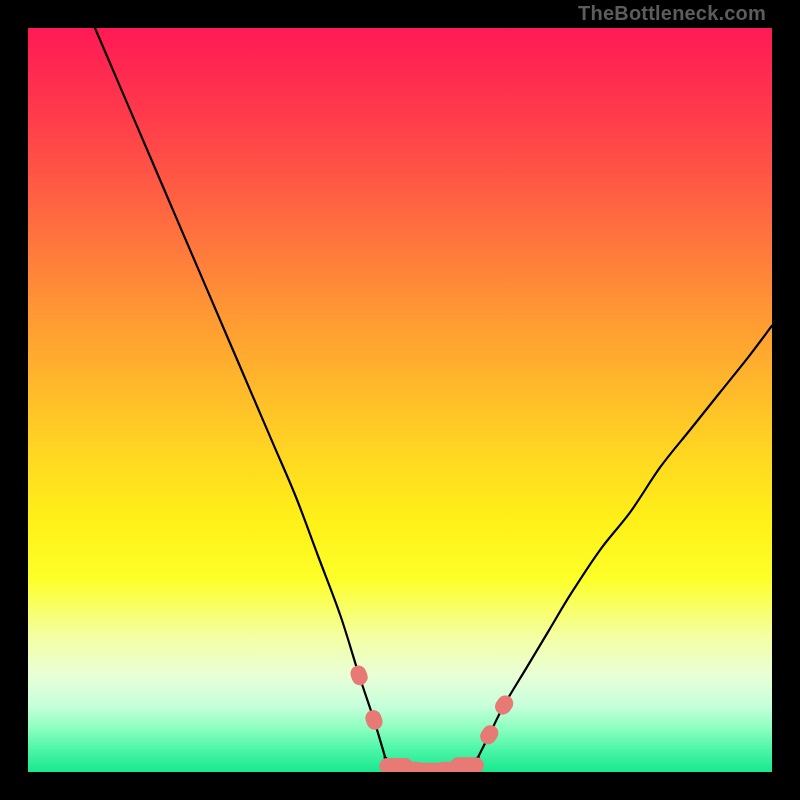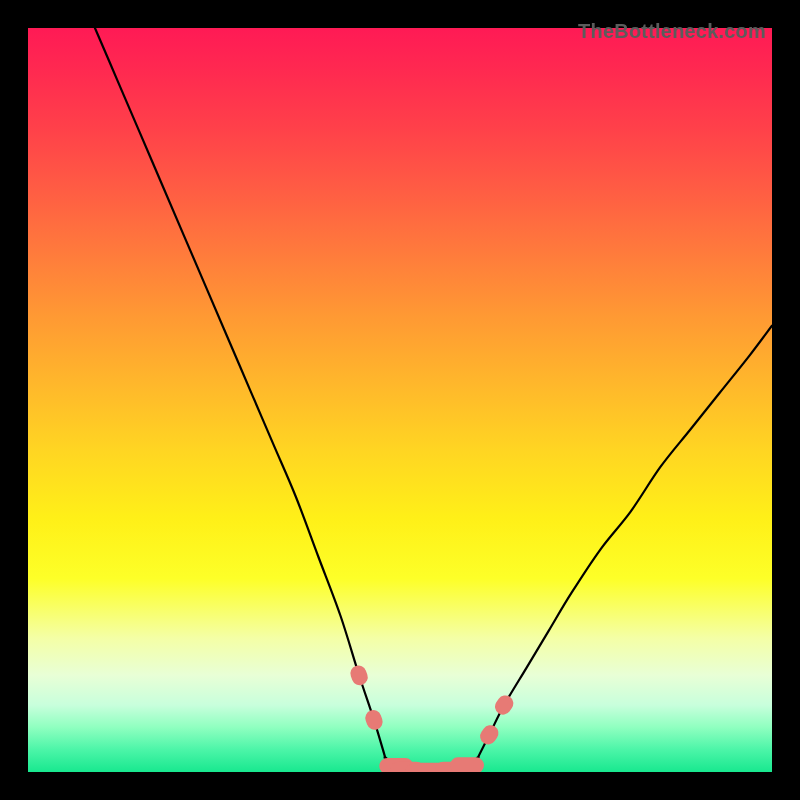--- a/index.html
+++ b/index.html
@@ -29,21 +29,21 @@
       #fdff28 74%,
       #f4ffa6 82%,
       #e8ffd6 87%,
       #c8ffdc 91%,
       #8fffc0 94%,
       #4cf5a8 97%,
       #18e88f 100%);
   }
   .watermark {
     position: absolute;
-    top: 20px;
+    top: 2px;
     right: 34px;
     font-family: Arial, Helvetica, sans-serif;
     font-size: 20px;
     font-weight: 600;
     color: #5c5c5c;
     letter-spacing: 0.2px;
   }
   svg.curve {
     position: absolute;
     left: 0; top: 0;

